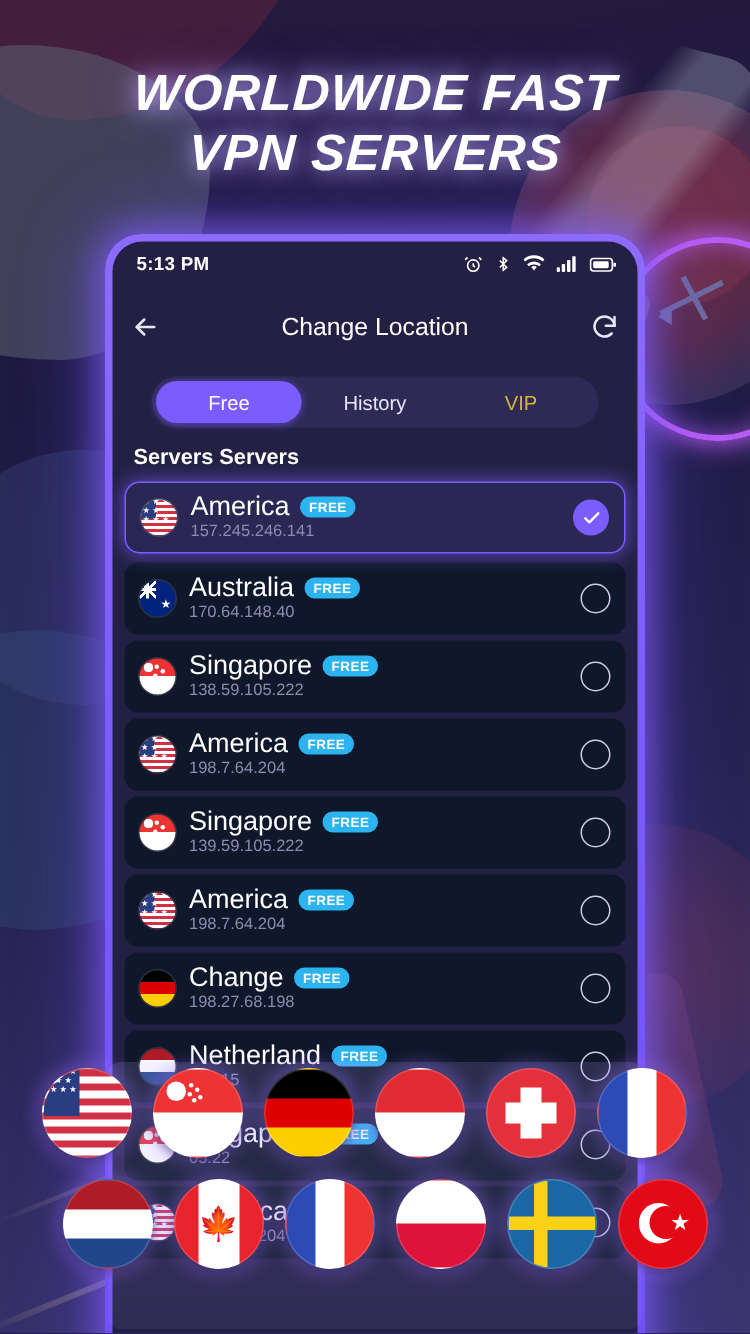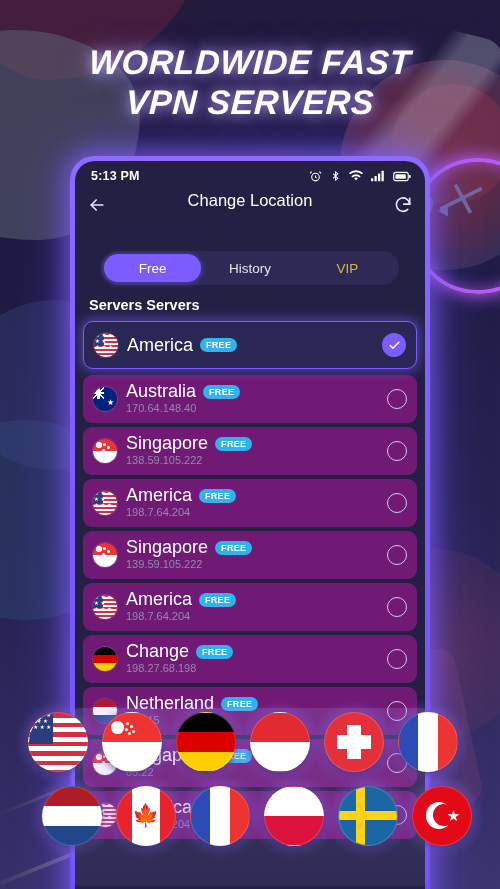--- a/index.html
+++ b/index.html
@@ -72,21 +72,21 @@
       background:#232044; overflow:hidden; position:relative;}
 
   
   .statusbar{ height:30px; display:flex; align-items:center; justify-content:space-between;
       padding:0 14px 0 16px; color:#fff;}
   .sb-time{ font-size:12.5px; font-weight:600; letter-spacing:.2px;}
   .sb-icons{ display:flex; align-items:center; gap:8px;}
   .sb-icons svg{ display:block; }
 
   
-  .appbar{ height:54px; display:flex; align-items:flex-start; padding:0 8px; position:relative;}
+  .appbar{ height:54px; display:flex; align-items:center; padding:0 8px; position:relative;}
   .appbar-title{ position:absolute; left:0; right:0; text-align:center;
       color:#fff; font-size:16.5px; font-weight:500; pointer-events:none;}
   .icon-btn{ width:28px;height:28px; display:flex;align-items:center;justify-content:center;
       color:#e9e7fb; cursor:pointer; position:relative; z-index:2;}
   .spacer{flex:1;}
 
   
   .tabs-wrap{ padding:6px 26px 0 26px; }
   .tabs{ height:34px; border-radius:17px; background:#2e2a55;
       display:flex; align-items:center; padding:3px; }
@@ -99,21 +99,21 @@
   .section-title{ padding:12px 0 8px 14px; color:#fff; font-size:14.5px; font-weight:bold;}
 
   
   .sel-wrap{ padding:0 8px; }
   .sel-card{ position:relative; height:48px; border-radius:10px;
       background:#2a2754;
       border:1.5px solid #7b5cff;
       box-shadow:0 0 12px 2px rgba(123,92,255,.55);
       display:flex; align-items:center; padding:0 10px;}
   .list{ padding:6px 8px 0 8px; }
-  .row{ height:48px; border-radius:9px; background:#701a75;
+  .row{ height:48px; border-radius:9px; background:#0f172a;
       display:flex; align-items:center; padding:0 10px; margin-bottom:4px;}
 
   .flag{ width:24px;height:24px;border-radius:50%; flex:0 0 24px; overflow:hidden;
       position:relative; margin-right:9px; box-shadow:0 0 0 1px rgba(255,255,255,.12);}
   .meta{ flex:1; min-width:0;}
   .mrow{ display:flex; align-items:center; gap:7px; }
   .cname{ color:#fff; font-size:18px; line-height:17px; white-space:nowrap;}
   .badge{ background:#2cb4f0; color:#fff; font-size:9px; font-weight:bold;
       padding:2px 6px; border-radius:7px; letter-spacing:.3px;}
   .ip{ color:#8e8bb0; font-size:11px; line-height:14px; margin-top:1px;}
@@ -264,20 +264,21 @@
       <div class="section-title">Servers Servers</div>
 
       <div class="sel-wrap">
         <div class="sel-card">
           <div class="flag f-us"></div>
           <div class="meta">
             <div class="mrow">
               <span class="cname">America</span>
               <span class="badge">FREE</span>
             </div>
+            <div class="ip">157.245.246.141</div>
           </div>
           <div class="check">
             <svg width="13" height="13" viewBox="0 0 24 24" fill="none" stroke="#fff" stroke-width="3" stroke-linecap="round" stroke-linejoin="round">
               <path d="M20 6L9 17l-5-5"></path>
             </svg>
           </div>
         </div>
       </div>
 
       <div class="list">

